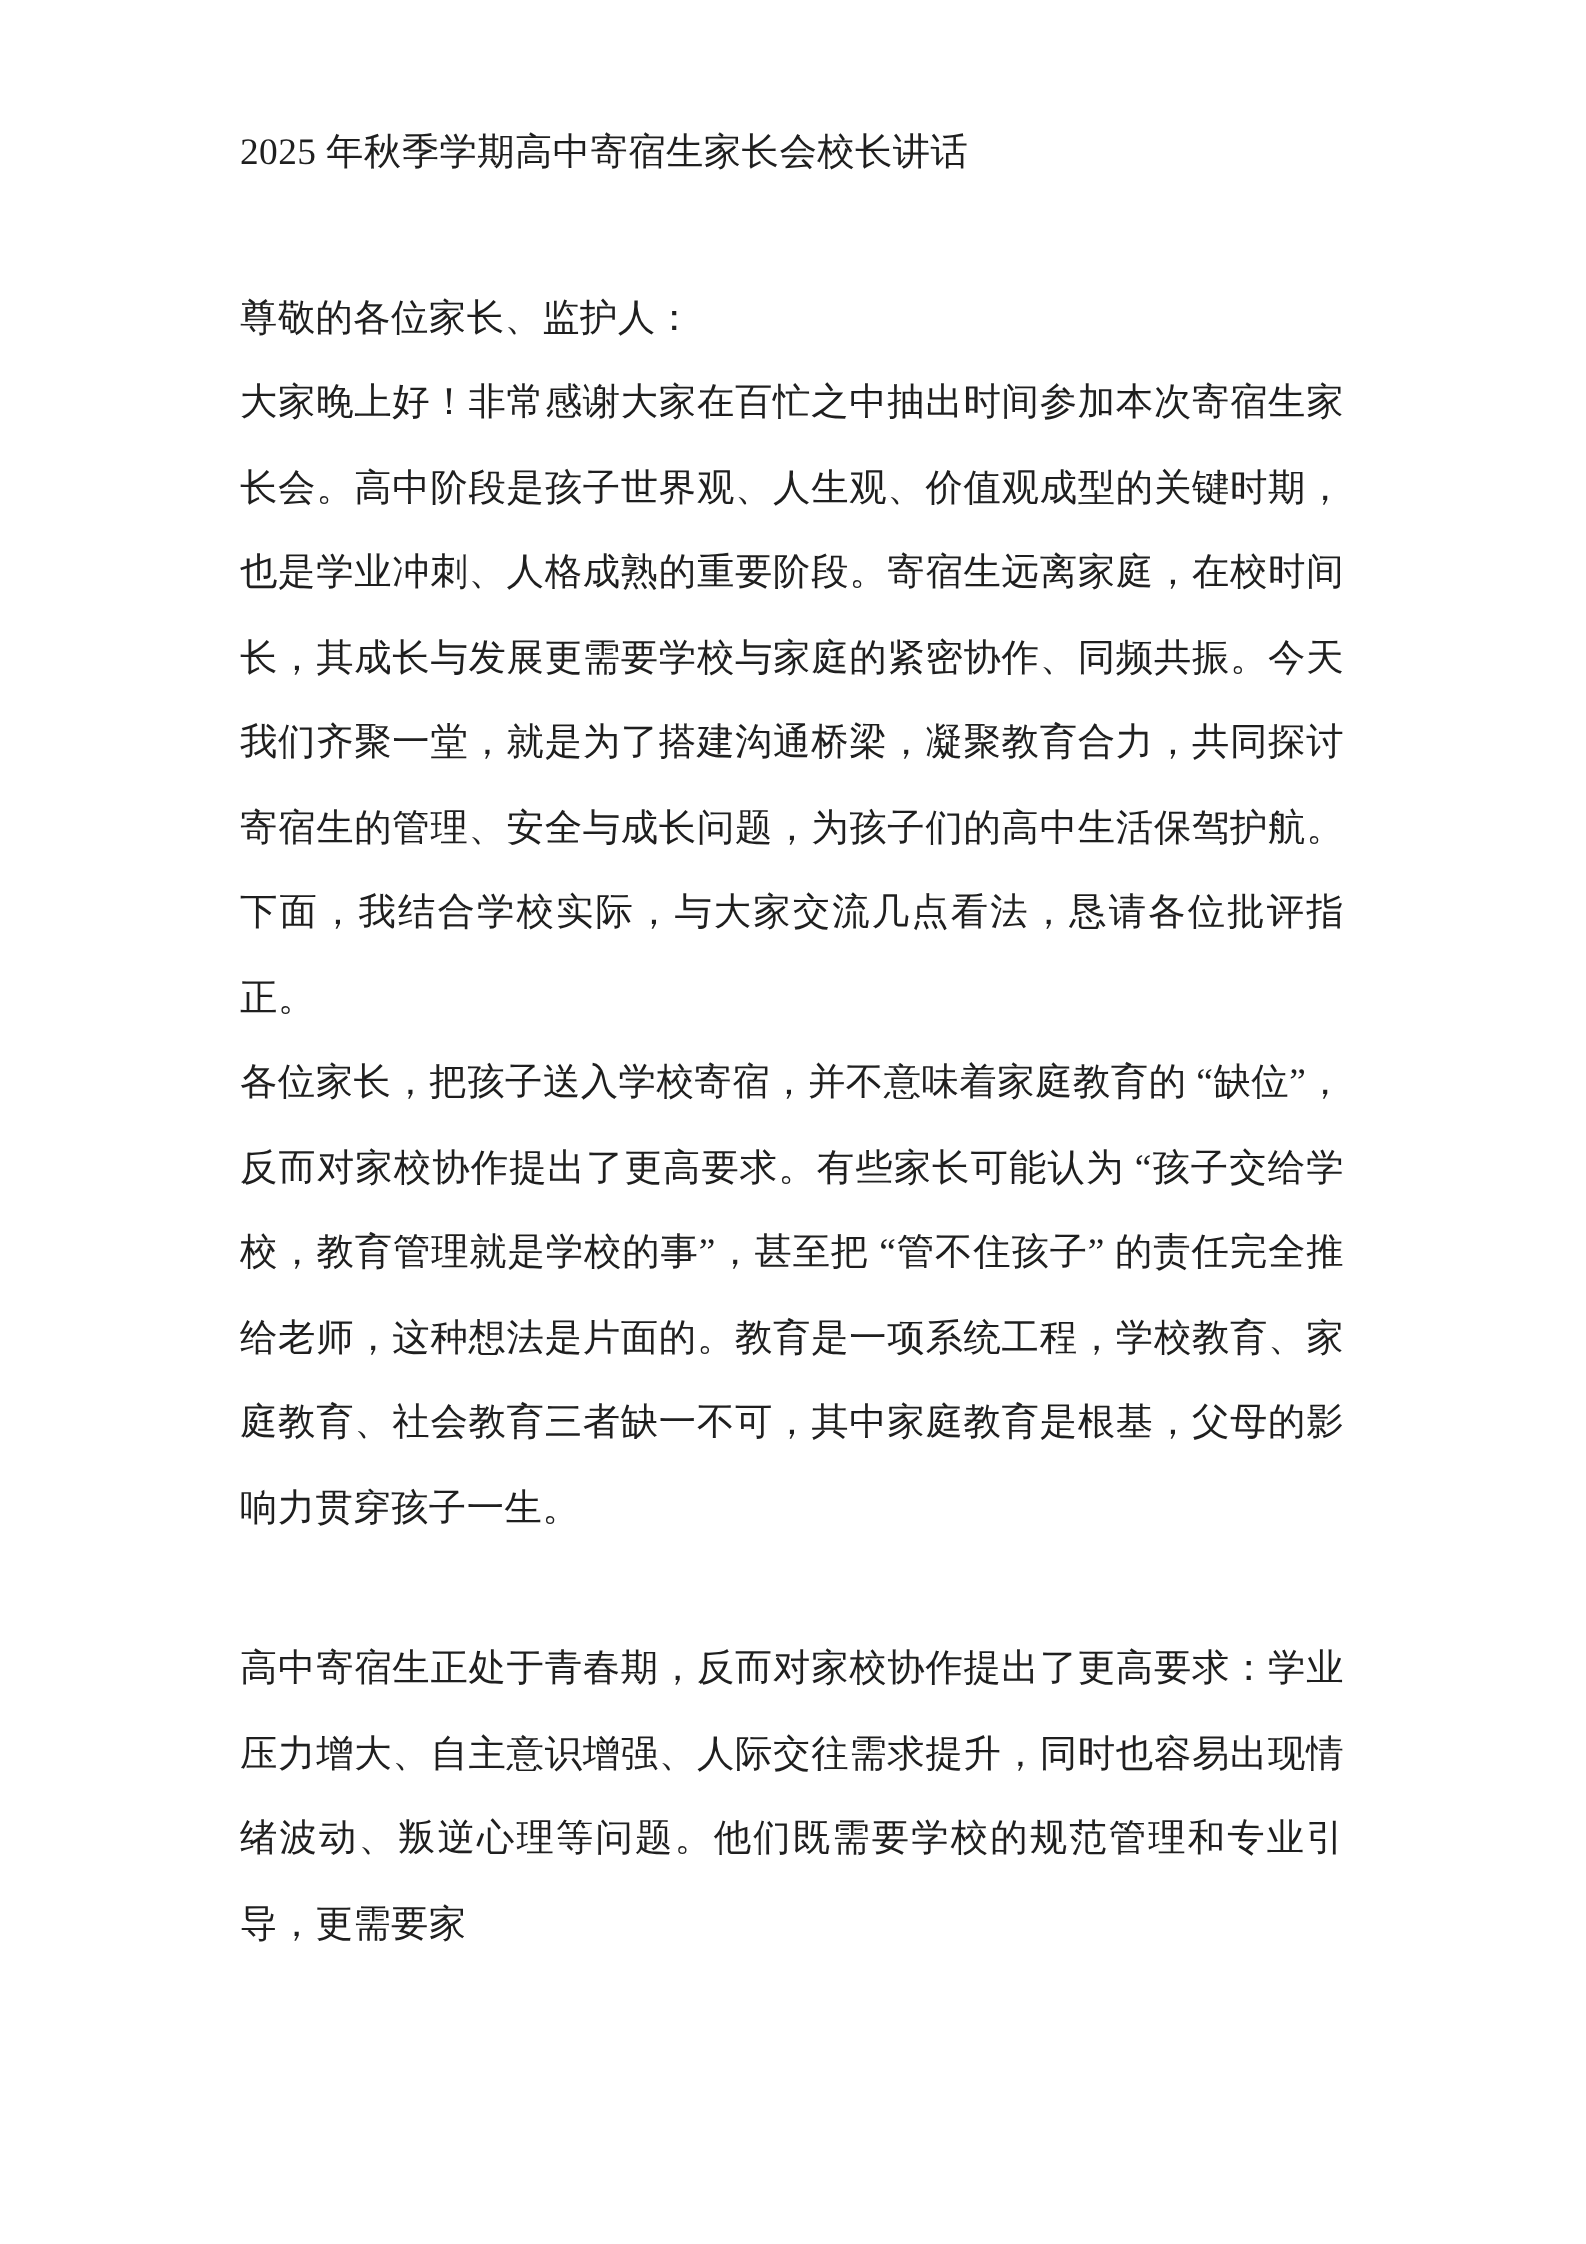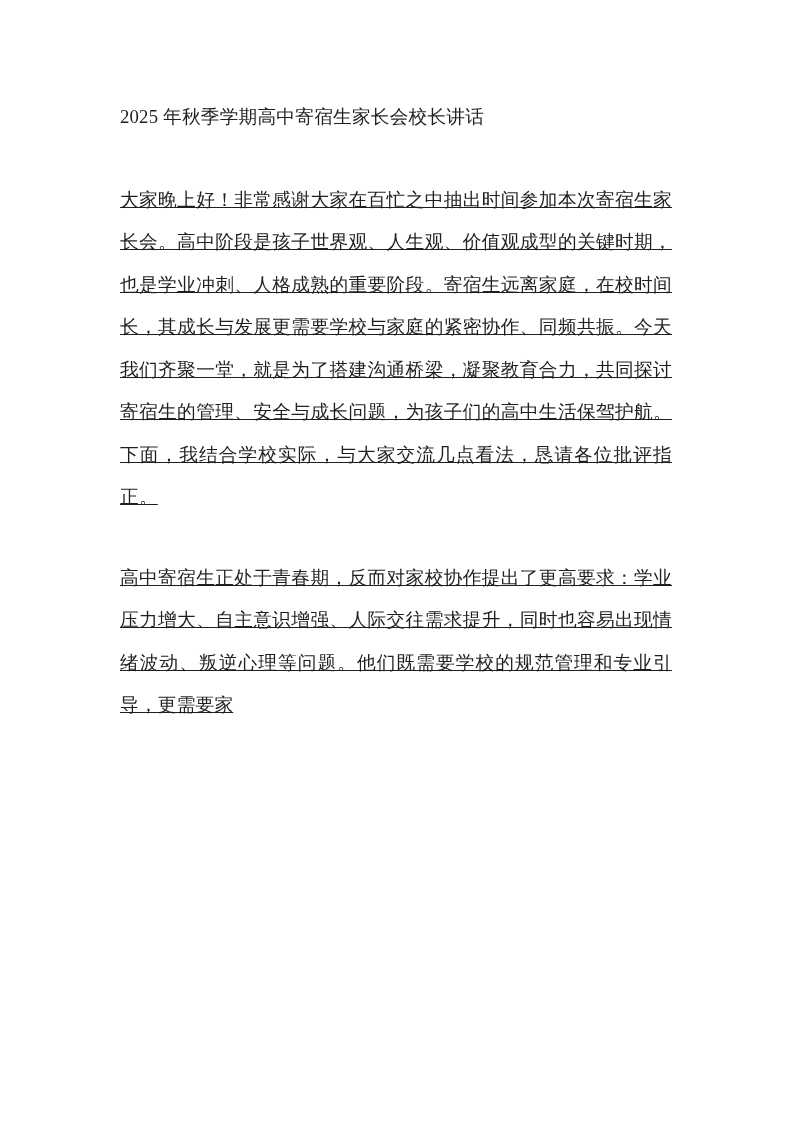--- a/index.html
+++ b/index.html
@@ -7,21 +7,21 @@
     padding: 0;
     background: #ffffff;
   }
   .page {
     position: relative;
     width: 793px;
     height: 1122px;
     margin: 0 auto;
     background: #ffffff;
     box-sizing: border-box;
-    padding: 96px 121px 0 120px;
+    padding: 56px 121px 0 120px;
     overflow: hidden;
     font-family: "Liberation Serif", "DejaVu Serif", serif;
     font-size: 18.7px;
     line-height: 42.5px;
     color: #1f1f1f;
   }
   .doc-title,
   .doc-heading,
   .doc-line,
   .doc-para {
@@ -35,30 +35,31 @@
   .doc-title {
     margin-bottom: 40px;
   }
   
   .gap-before {
     margin-top: 38px;
   }
   .doc-para {
     text-align: justify;
     text-justify: inter-ideograph;
-    text-decoration: underline;
   }
 </style>
 </head>
 <body>
 
 <div class="page">
 
   <h1 class="doc-title">2025 年秋季学期高中寄宿生家长会校长讲话</h1>
 
+  <p class="doc-line">尊敬的各位家长、监护人：</p>
 
   <p class="doc-para">大家晚上好！非常感谢大家在百忙之中抽出时间参加本次寄宿生家长会。高中阶段是孩子世界观、人生观、价值观成型的关键时期，也是学业冲刺、人格成熟的重要阶段。寄宿生远离家庭，在校时间长，其成长与发展更需要学校与家庭的紧密协作、同频共振。今天我们齐聚一堂，就是为了搭建沟通桥梁，凝聚教育合力，共同探讨寄宿生的管理、安全与成长问题，为孩子们的高中生活保驾护航。下面，我结合学校实际，与大家交流几点看法，恳请各位批评指正。</p>
 
 
+  <p class="doc-para">各位家长，把孩子送入学校寄宿，并不意味着家庭教育的 “缺位”，反而对家校协作提出了更高要求。有些家长可能认为 “孩子交给学校，教育管理就是学校的事”，甚至把 “管不住孩子” 的责任完全推给老师，这种想法是片面的。教育是一项系统工程，学校教育、家庭教育、社会教育三者缺一不可，其中家庭教育是根基，父母的影响力贯穿孩子一生。</p>
 
   <p class="doc-para gap-before">高中寄宿生正处于青春期，反而对家校协作提出了更高要求：学业压力增大、自主意识增强、人际交往需求提升，同时也容易出现情绪波动、叛逆心理等问题。他们既需要学校的规范管理和专业引导，更需要家</p>
 
 </div>
 
 </body></html>

